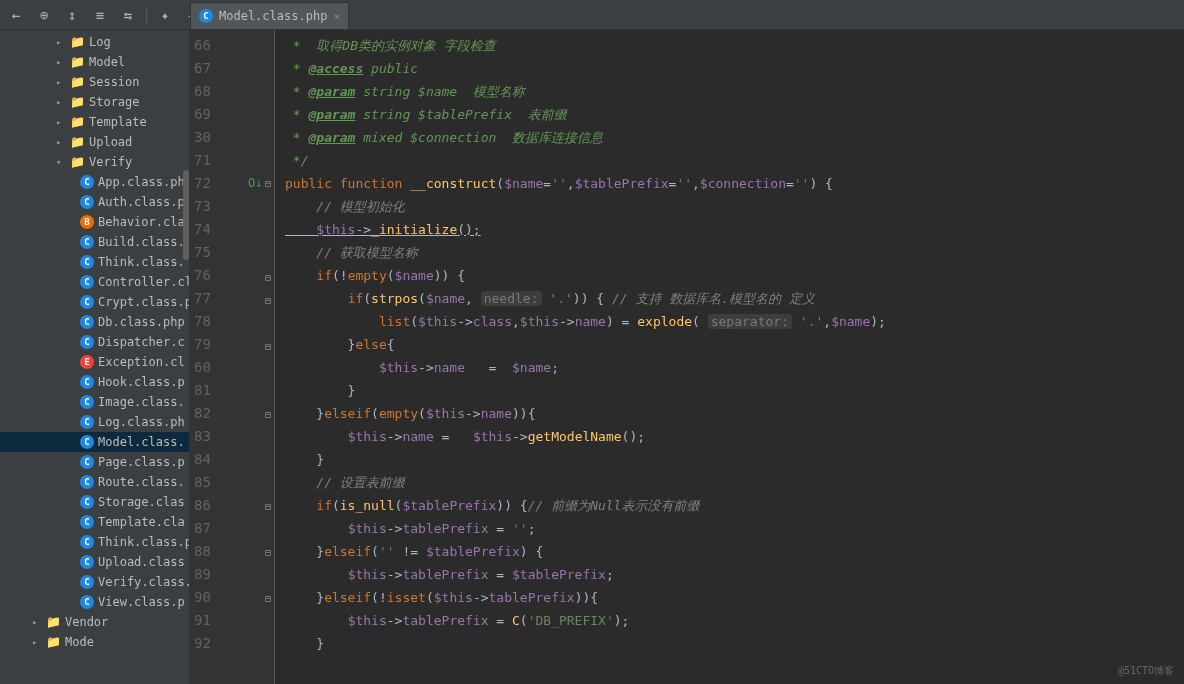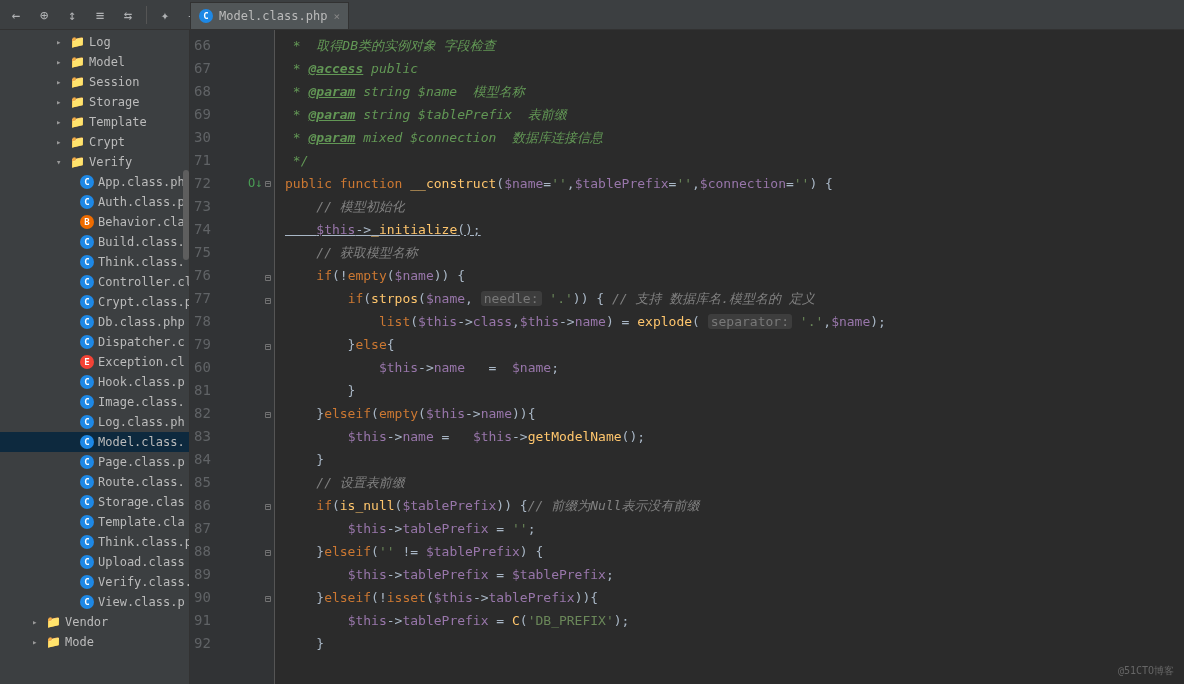--- a/index.html
+++ b/index.html
@@ -218,21 +218,21 @@
           <span>Storage</span>
         </div>
         <div class="tree-item" style="padding-left: 56px;">
           <span class="chev">▸</span>
           <span class="folder-icon">📁</span> 
           <span>Template</span>
         </div>
         <div class="tree-item" style="padding-left: 56px;">
           <span class="chev">▸</span>
           <span class="folder-icon">📁</span> 
-          <span>Crypt</span>
+          <span>Upload</span>
         </div>
         <div class="tree-item" style="padding-left: 56px;">
           <span class="chev">▾</span>
           <span class="folder-icon">📁</span> 
           <span>Verify</span>
         </div>
         <div class="tree-item" style="padding-left: 80px;">
           <span class="file-c">C</span> 
           <span>App.class.ph</span>
         </div>

